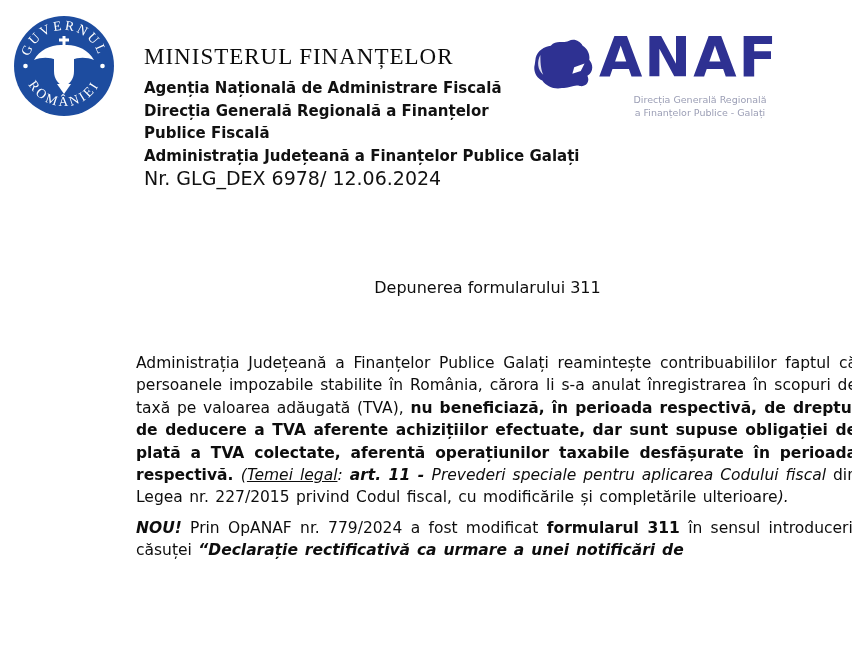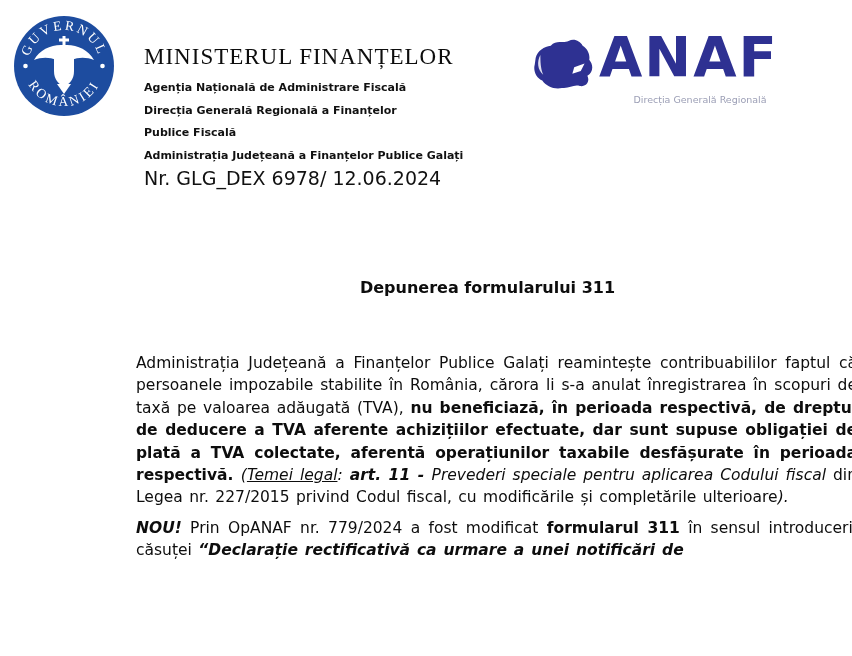--- a/index.html
+++ b/index.html
@@ -4,34 +4,34 @@
 <style>
   html,body{margin:0;padding:0;background:#fff;}
   .page{position:relative;width:852px;height:656px;background:#ffffff;overflow:hidden;
         font-family:"DejaVu Sans",sans-serif;color:#111;}
 
   
   .seal{position:absolute;left:12px;top:14px;width:104px;height:104px;}
   .header-text{position:absolute;left:127px;top:44px;width:470px;margin-left:17px;}
   .ministry-title{font-family:"Liberation Serif",serif;font-size:23px;letter-spacing:1px;
                   color:#0d0d0d;margin-bottom:7px;white-space:nowrap;}
-  .org-line{font-size:11px;font-weight:bold;line-height:22.5px;white-space:nowrap;}
+  .org-line{font-size:15px;font-weight:bold;line-height:22.5px;white-space:nowrap;}
   .doc-number{font-size:19px;line-height:22.5px;white-space:nowrap;}
 
   .anaf-logo{position:absolute;left:531px;top:28px;width:300px;}
   .anaf-row{display:flex;align-items:flex-start;}
   .romania-map{margin-top:8px;}
   .anaf-acronym{font-size:56px;font-weight:800;color:#2e3192;letter-spacing:2px;
                 line-height:58px;margin-left:6px;font-family:"DejaVu Sans",sans-serif;text-align:center;}
   .anaf-subtitle{margin-left:64px;width:210px;text-align:center;color:#9b9eb5;
                  font-size:9.5px;line-height:13px;margin-top:2px;}
 
   
   .doc-title{position:absolute;left:127px;top:278px;width:721px;margin:0;
-             text-align:center;font-size:16px;font-weight:bold;color:#0d0d0d;}
+             text-align:center;font-size:16px;font-weight:normal;color:#0d0d0d;}
   .paragraphs{position:absolute;left:136px;top:352px;width:721px;}
   .para{margin:0 0 8px 0;font-size:15.5px;line-height:22.4px;text-align:justify;
         word-spacing:1.5px;color:#0d0d0d;}
   .seg-b{font-weight:bold;}
   .seg-i{font-style:italic;}
   .seg-bi{font-weight:bold;font-style:italic;}
   .seg-iu{font-style:italic;text-decoration:underline;}
 </style>
 </head>
 <body>
@@ -76,20 +76,21 @@
     <div class="anaf-row">
       <svg class="romania-map" viewBox="0 0 66 58" width="62" height="55">
         <path fill="#2e3192" d="M5 23 C7 15 14 11 21 10 C27 3 34 8 40 5 C46 2 52 5 55 10 C60 13 63 19 62 25 C67 31 66 39 60 42 C63 48 59 54 52 53 C45 51 41 56 33 55 C25 57 16 53 12 47 C6 45 2 37 4 30 Z"></path>
         <path fill="#ffffff" d="M46 33 l11 -4 -4 8 -9 3 z"></path>
         <path fill="#ffffff" opacity="0.85" d="M10 20 c-4 7 -3 16 3 21 c-3 -7 -3 -15 -3 -21 z"></path>
       </svg>
       <div class="anaf-acronym">ANAF</div>
     </div>
     <div class="anaf-subtitle">
       <div>Direcția Generală Regională</div>
+      <div>a Finanțelor Publice - Galați</div>
     </div>
   </div>
 
   <h1 class="doc-title">Depunerea formularului 311</h1>
   <div class="paragraphs" id="paragraphs">
       <p class="para"><span>Administrația Județeană a Finanțelor Publice Galați reamintește contribuabililor faptul că persoanele impozabile stabilite în România, cărora li s-a anulat înregistrarea în scopuri de taxă pe valoarea adăugată (TVA), </span><span class="seg-b">nu beneficiază, în perioada respectivă, de dreptul de deducere a TVA aferente achizițiilor efectuate, dar sunt supuse obligației de plată a TVA colectate, aferentă operațiunilor taxabile desfășurate în perioada respectivă. </span><span class="seg-i">(</span><span class="seg-iu">Temei legal</span><span class="seg-i">: </span><span class="seg-bi">art. 11 - </span><span class="seg-i">Prevederi speciale pentru aplicarea Codului fiscal </span><span>din Legea nr. 227/2015 privind Codul fiscal, cu modificările și completările ulterioare</span><span class="seg-i">).</span></p>
       <p class="para"><span class="seg-bi">NOU!</span><span> Prin OpANAF nr. 779/2024 a fost modificat </span><span class="seg-b">formularul 311</span><span> în sensul introducerii căsuței </span><span class="seg-bi">“Declarație rectificativă ca urmare a unei notificări de</span></p>
     </div>
 
 </div>

